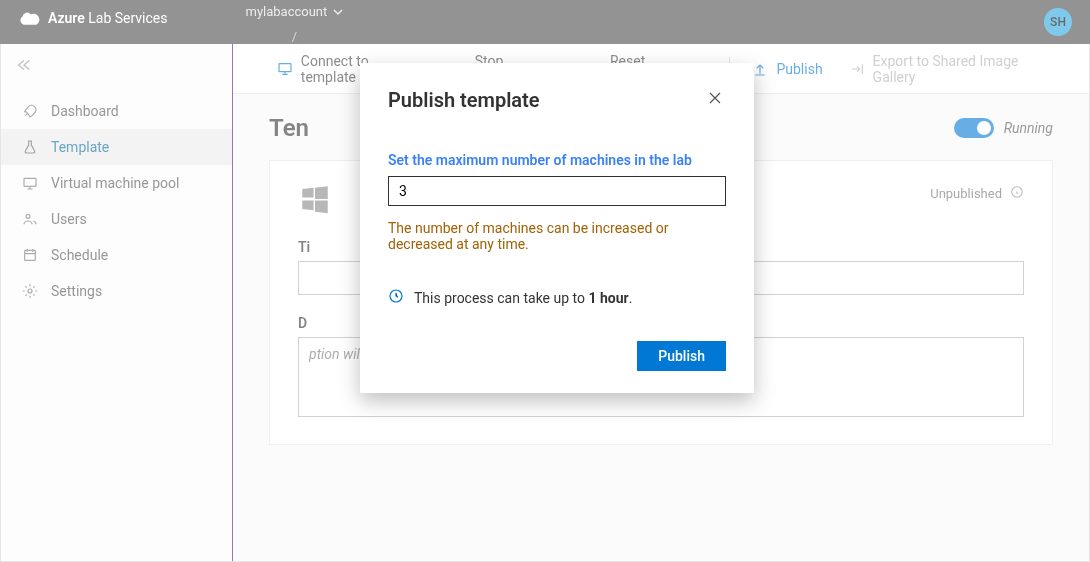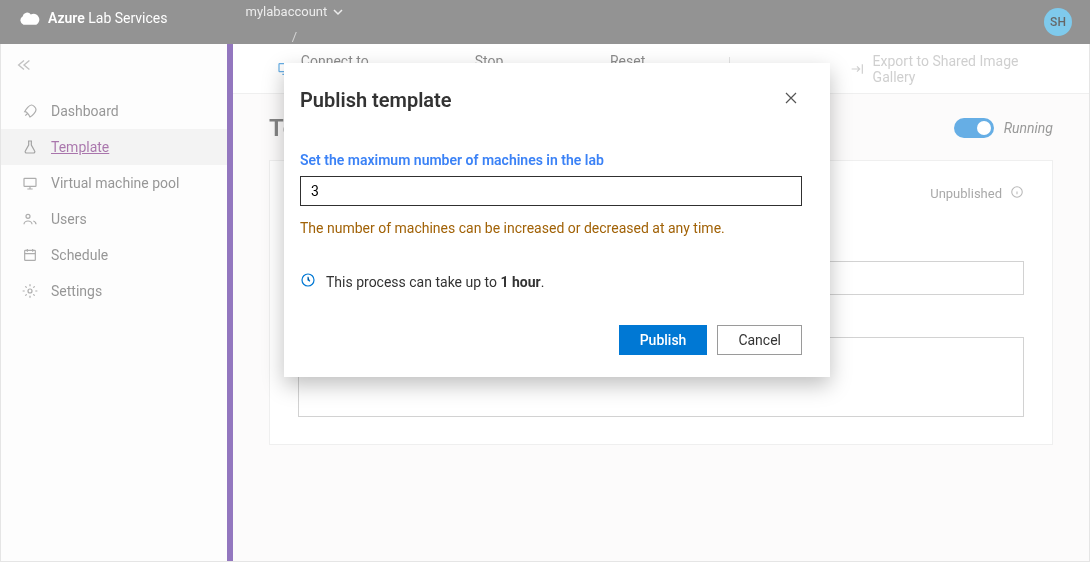--- a/index.html
+++ b/index.html
@@ -37,34 +37,34 @@
   .frame {
     position: absolute; top: 44px; left: 0; right: 0; bottom: 0;
     border: 1px solid #d4d4d4; border-top: none;
     background: #faf9f8;
     display: flex;
   }
   
   .sidebar {
     width: 232px; min-width: 232px;
     background: #fcfcfc;
-    border-right: 6px solid #4c1d95;
+    border-right: 1px solid #4c1d95;
     padding-top: 6px;
   }
   .collapse {
     padding: 8px 14px; color: #888; cursor: pointer;
   }
   .nav { margin-top: 10px; }
   .navitem {
     display: flex; align-items: center; gap: 12px;
     height: 36px; padding: 0 20px;
     color: #515151; cursor: pointer;
     font-size: 14px;
   }
-  .navitem.active { background: #ebebeb; color: #701a75; text-decoration: underline; }
+  .navitem.active { background: #ebebeb; color: #0369a1; }
   .navitem .nicon { width: 18px; height: 18px; display: flex; align-items: center; justify-content: center; color: #777; }
   .navitem.active .nicon { color: #666; }
 
   
   .content {
     flex: 1; display: flex; flex-direction: column;
   }
   .toolbar {
     background: #fff; border-bottom: 1px solid #e5e5e5;
     height: 50px; padding: 0 18px;
@@ -119,24 +119,24 @@
   .card textarea { height: 80px; color: #999; font-style: italic; }
 
   
   .overlay {
     position: absolute; inset: 0;
     background: rgba(255,255,255,0.4);
     display: flex; align-items: flex-start; justify-content: center;
     padding-top: 63px;
   }
   .dialog {
-    width: 546px;
+    width: 394px;
     background: #fff;
     box-shadow: 0 8px 20px rgba(0,0,0,0.25);
-    padding: 24px 28px 22px 16px;
+    padding: 24px 28px 22px 28px;
     margin-left: 24px;
   }
   .dtitlebar { display: flex; align-items: center; justify-content: space-between; }
   .dtitle { font-size: 20px; font-weight: 600; color: #333; }
   .dclose { cursor: pointer; color: #666; padding: 4px; }
   .dlabel { margin-top: 40px; font-weight: 600; font-size: 14px; color: #3b82f6; }
   .dinput {
     margin-top: 8px;
     width: 100%;
     border: 1px solid #303030;
@@ -361,16 +361,15 @@
       <span class="clock-icon"><svg width="16" height="16" viewBox="0 0 24 24">
             <circle cx="12" cy="12" r="9" fill="none" stroke="#0078d4" stroke-width="1.8"></circle>
             <path stroke="#0078d4" stroke-width="1.8" d="M12 7v5l3 2"></path>
           </svg></span>
       <span>
         <span>This process can take up to </span><b>1 hour</b><span>.</span>
       </span>
     </div>
     <div class="dactions">
       <button class="btn primary">Publish</button>
-      <button class="btn">Cancel</button>
     </div>
   </div>
 </div>
 
 </body></html>

